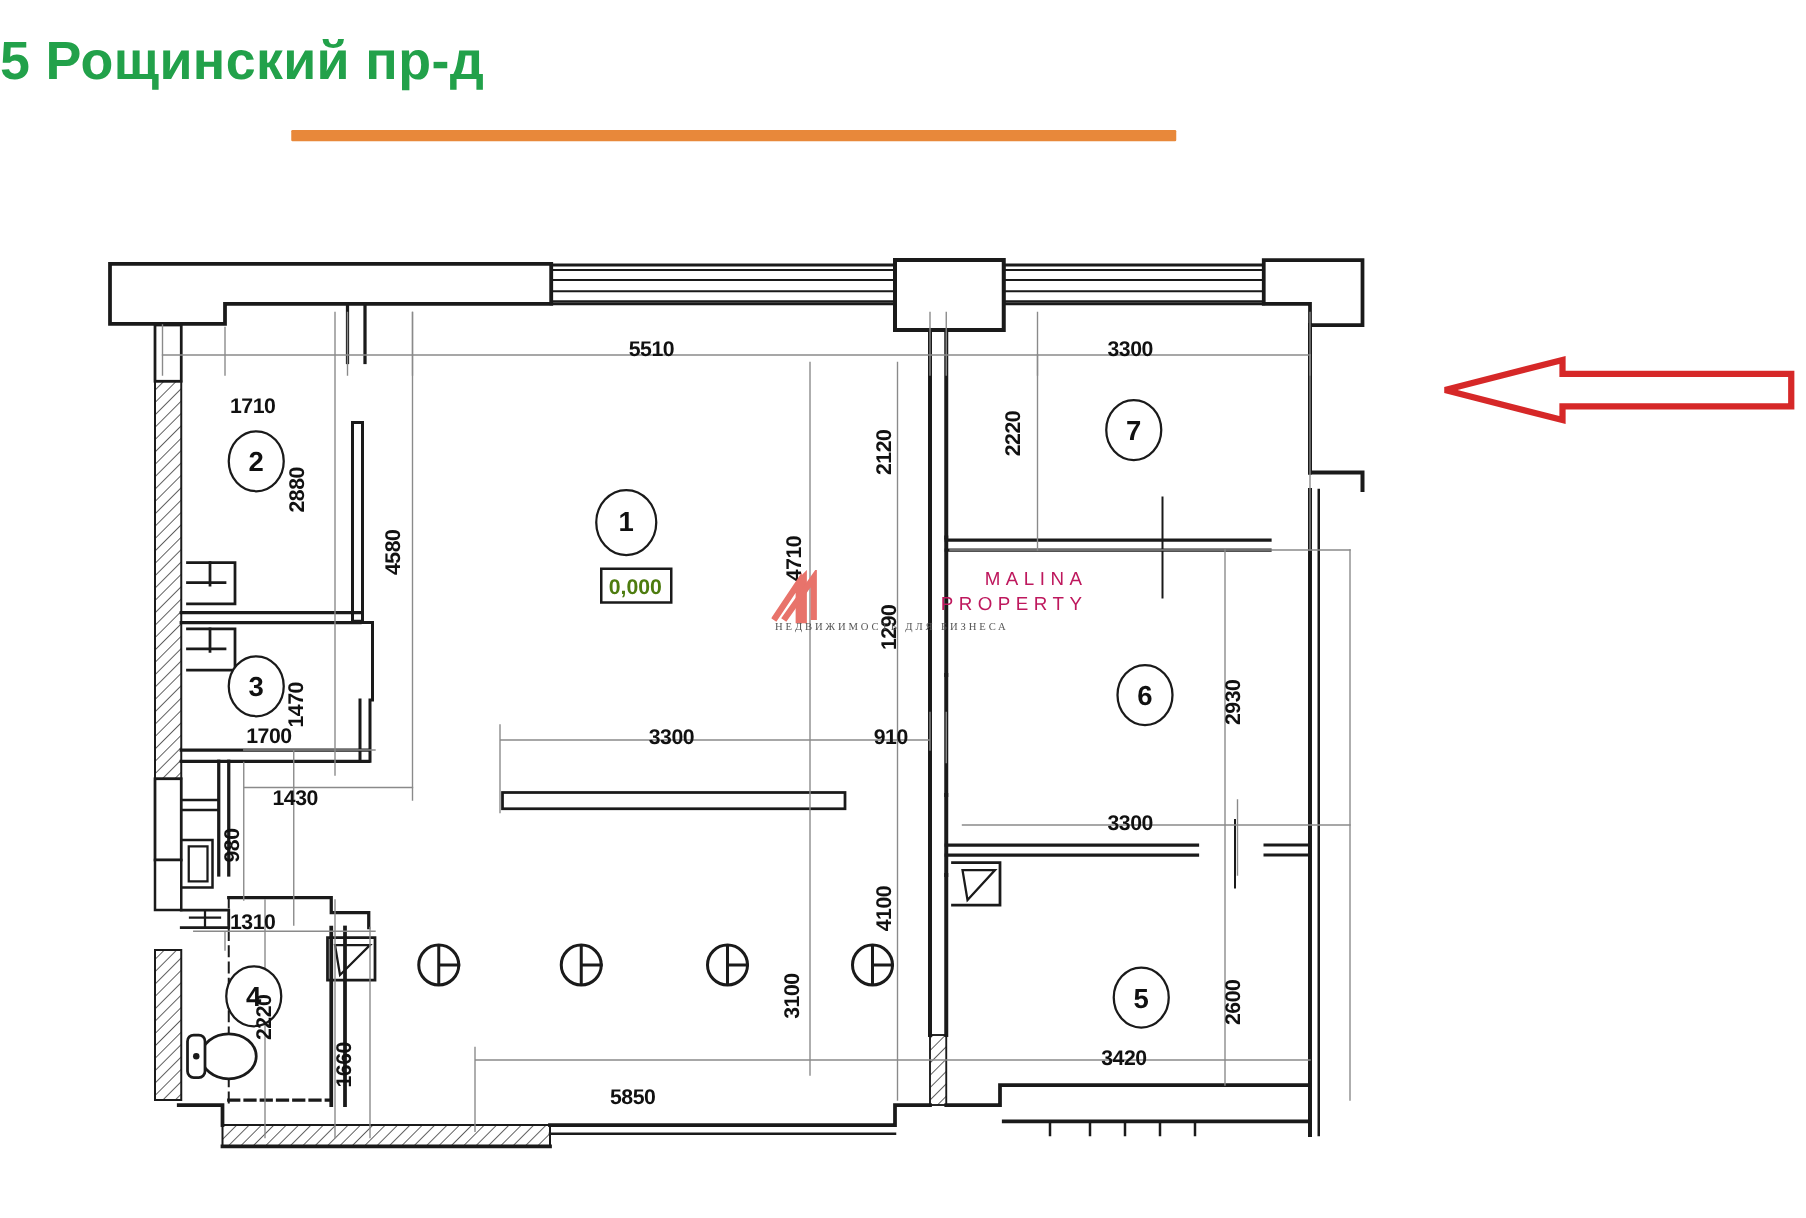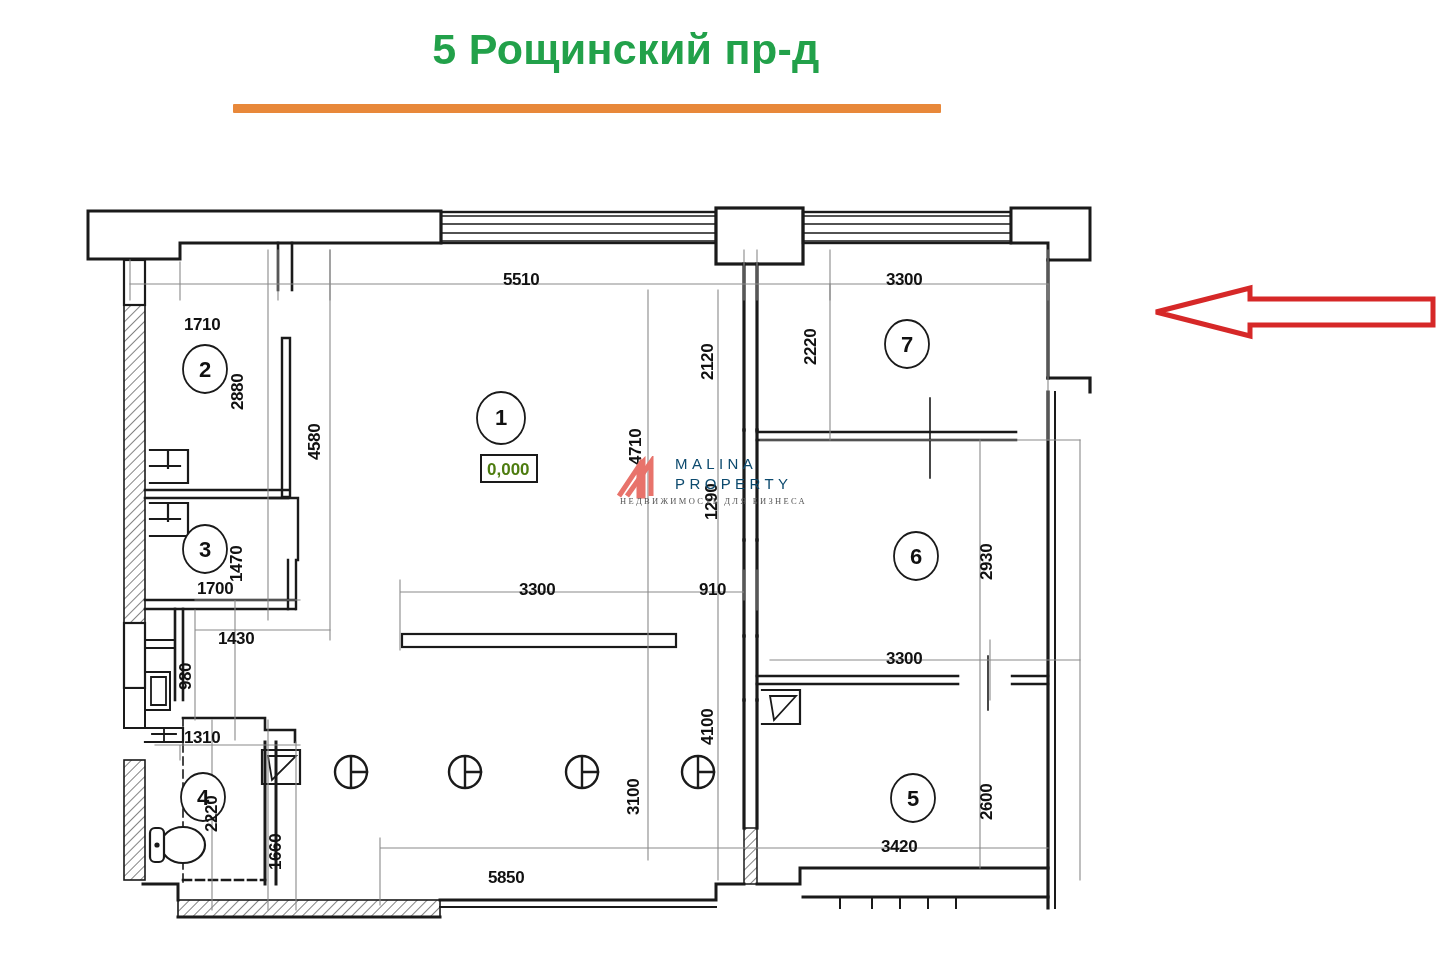--- a/index.html
+++ b/index.html
@@ -15,22 +15,21 @@
     font-family: "Liberation Sans", sans-serif;
     overflow: hidden;
   }
 
   
   #title-block {
     position: absolute;
     left: 0;
     top: 26px;
     width: 1180px;
-    text-align: center;
-    padding-left: 36px;
+    text-align: left;
   }
   #page-title {
     font-family: "Liberation Sans", sans-serif;
     font-size: 43px;
     font-weight: bold;
     color: #22A14A;
     letter-spacing: 0.3px;
     line-height: 1.08;
   }
   #title-rule {
@@ -89,23 +88,24 @@
   #wm-logo { position: absolute; left: 0; top: 8px; }
   #wm-text {
     position: absolute;
     left: 58px;
     top: 6px;
     width: 195px;
   }
   #wm-line1, #wm-line2 {
     font-size: 15px;
     letter-spacing: 4.4px;
-    color: #0c4a6e;
+    color: #be185d;
     line-height: 20px;
     font-family: "Liberation Sans", sans-serif;
+    text-align: right;
   }
   #wm-line3 {
     font-size: 8.5px;
     letter-spacing: 2.3px;
     color: #555;
     line-height: 15px;
     margin-left: -55px;
     font-family: Liberation Serif, serif;
   }
 

